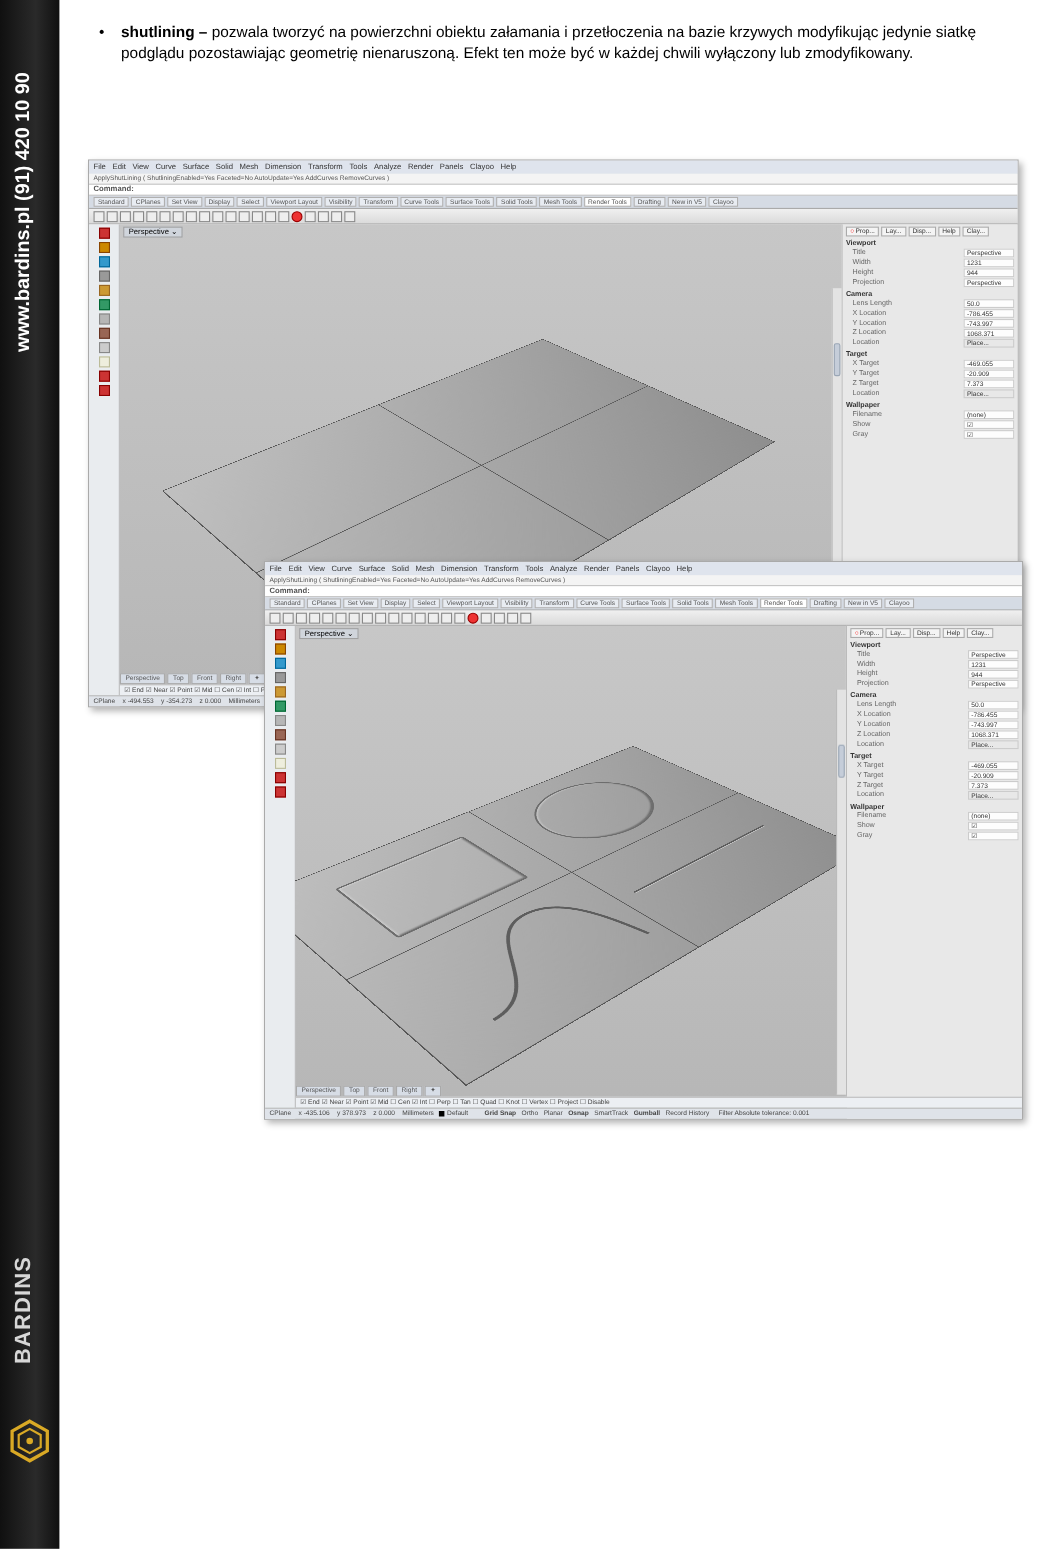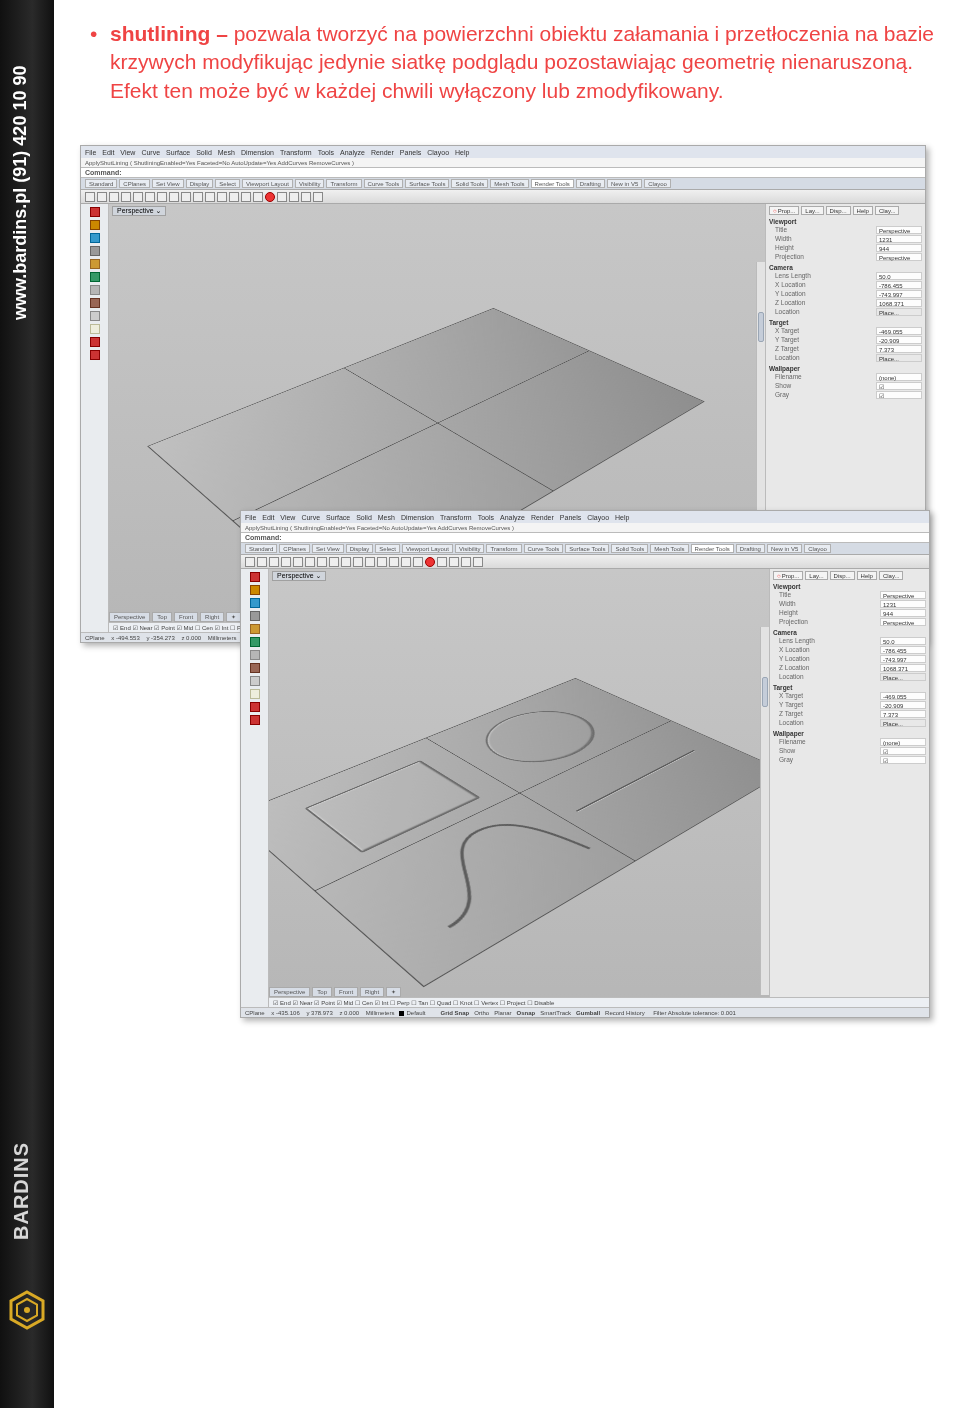--- a/index.html
+++ b/index.html
@@ -56,23 +56,23 @@
   
   .content {
     position: absolute;
     left: 80px;
     top: 20px;
     width: 860px;
   }
   .bullet-block {
     margin-left: 30px;
     margin-bottom: 18px;
-    font-size: 21px;
+    font-size: 14px;
     line-height: 1.35;
-    color: #ef4444;
+    color: #000000;
   }
   .bullet-block .dot {
     display: inline-block;
     width: 20px;
     margin-left: -20px;
   }
   .bullet-block b { font-weight: bold; }
 
   
   .screenshot {

